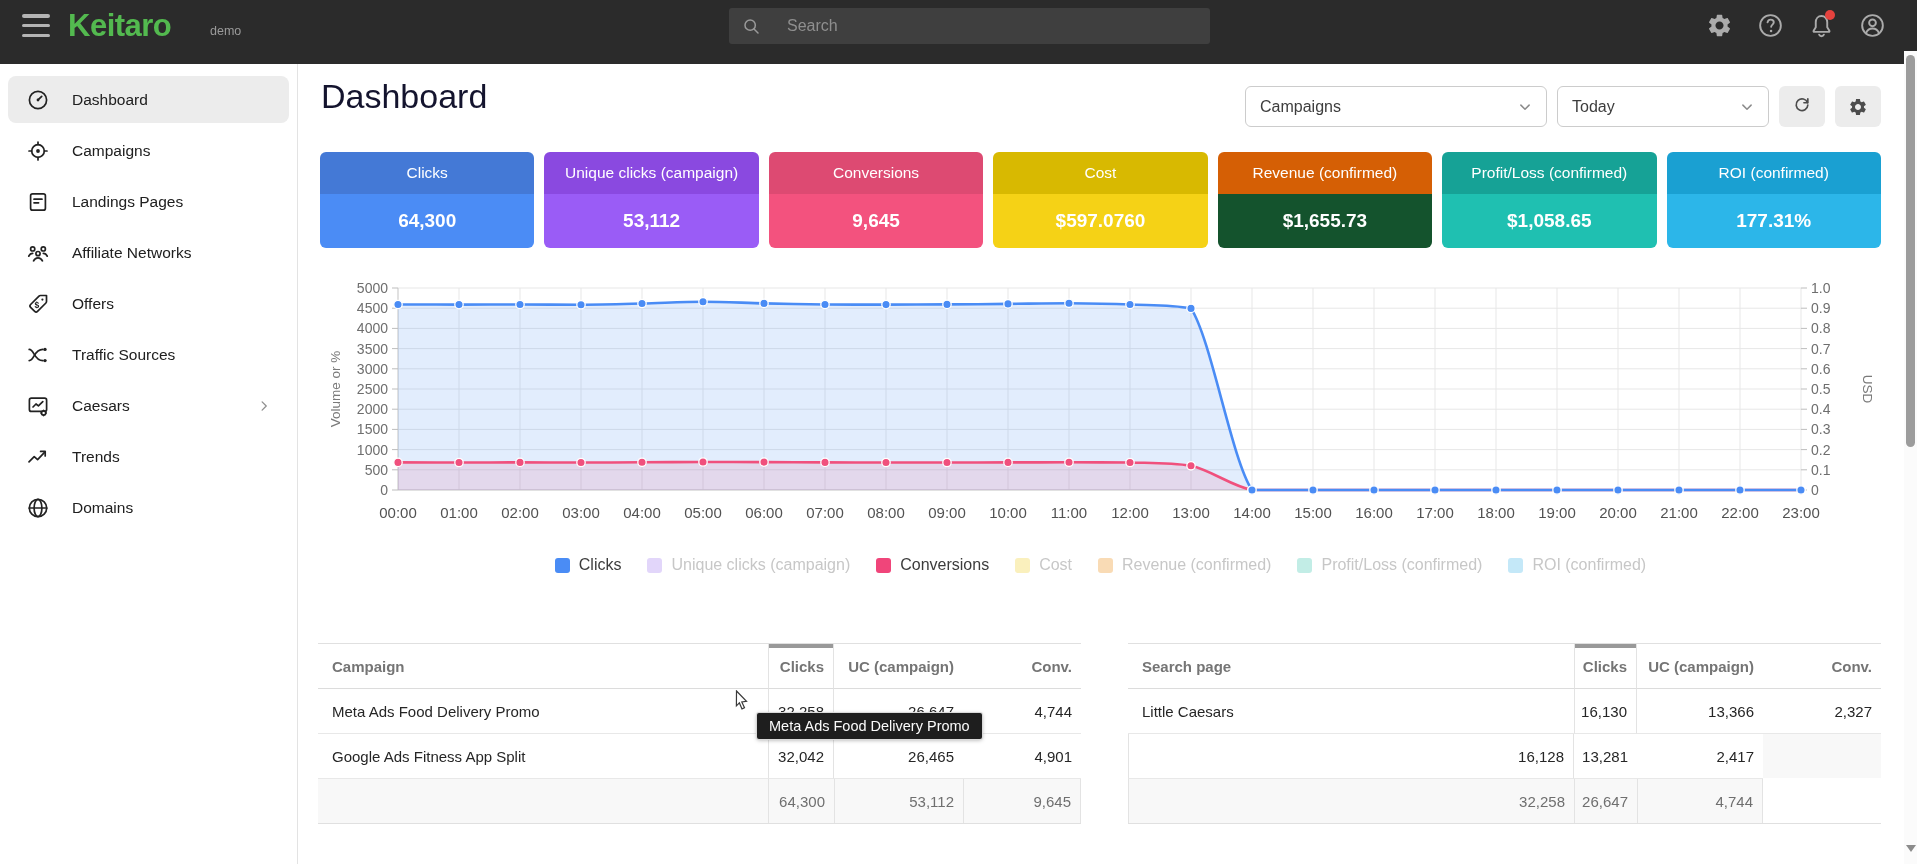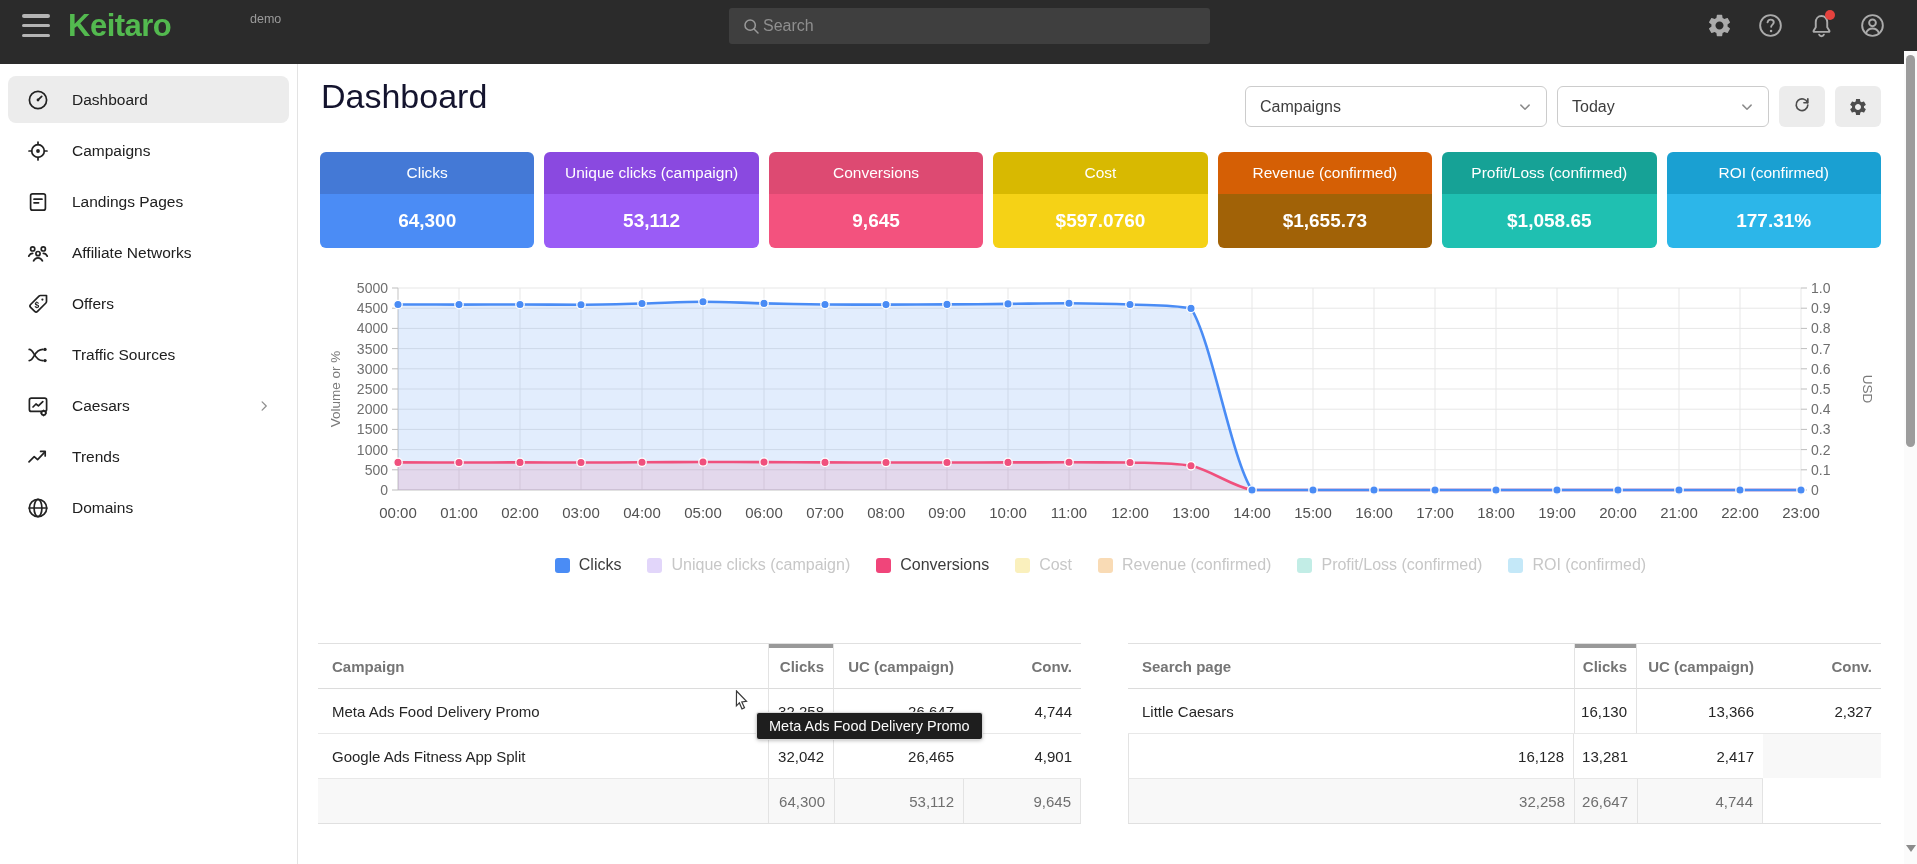--- a/index.html
+++ b/index.html
@@ -6,23 +6,23 @@
   html,body { width:1917px; height:864px; overflow:hidden; background:#fff;
     font-family:"Liberation Sans", sans-serif; }
 
   
   .topbar { position:absolute; left:0; top:0; width:1917px; height:64px; background:#2b2b2b; z-index:50; }
   .hamburger { position:absolute; left:22px; top:14px; width:28px; height:23px; display:flex;
     flex-direction:column; justify-content:space-between; cursor:pointer; }
   .hamburger span { display:block; height:3.5px; background:#b4b4b4; border-radius:2px; }
   .logo { position:absolute; left:68px; top:8px; font-size:31px; font-weight:700; color:#53b94f;
     letter-spacing:-0.5px; }
-  .logo-env { position:absolute; left:210px; top:12px; font-size:12.5px; color:#9b9b9b;margin-left:40px; }
+  .logo-env { position:absolute; left:210px; top:24px; font-size:12.5px; color:#9b9b9b; }
   .searchbox { position:absolute; left:729px; top:8px; width:481px; height:36px; background:#3f3f3f;
-    border-radius:3px; display:flex; align-items:center; padding:0 12px; gap:2px; }
+    border-radius:3px; display:flex; align-items:center; padding:0 12px; gap:26px; }
   .searchbox svg { color:#9a9a9a; flex:0 0 auto; }
   .searchbox input { flex:1; background:transparent; border:none; outline:none; color:#ddd; font-size:16px; }
   .searchbox input::placeholder { color:#8f8f8f; }
   .topbar-icons { position:absolute; right:31px; top:12px; display:flex; gap:24px; }
   .tb-icon { width:27px; height:27px; color:#ababab; position:relative; cursor:pointer; }
   .tb-icon svg { width:27px; height:27px; }
   .bell-dot { position:absolute; right:0px; top:-2px; width:10px; height:10px; border-radius:50%; }
 
   
   .sidebar { position:absolute; left:0; top:51px; width:298px; bottom:0; background:#fff;
@@ -261,21 +261,21 @@
       <div class="stat-card">
         <div class="sc-head" style="background:#dd4a72">Conversions</div>
         <div class="sc-body" style="background:#f3527e">9,645</div>
       </div>
       <div class="stat-card">
         <div class="sc-head" style="background:#d8b901">Cost</div>
         <div class="sc-body" style="background:#f5d216">$597.0760</div>
       </div>
       <div class="stat-card">
         <div class="sc-head" style="background:#d55f05">Revenue (confirmed)</div>
-        <div class="sc-body" style="background:#a16207">$1,655.73</div>
+        <div class="sc-body" style="background:#14532d">$1,655.73</div>
       </div>
       <div class="stat-card">
         <div class="sc-head" style="background:#16a296">Profit/Loss (confirmed)</div>
         <div class="sc-body" style="background:#1fc0b1">$1,058.65</div>
       </div>
       <div class="stat-card">
         <div class="sc-head" style="background:#1aa0d2">ROI (confirmed)</div>
         <div class="sc-body" style="background:#2cb6e9">177.31%</div>
       </div>
     </div>

